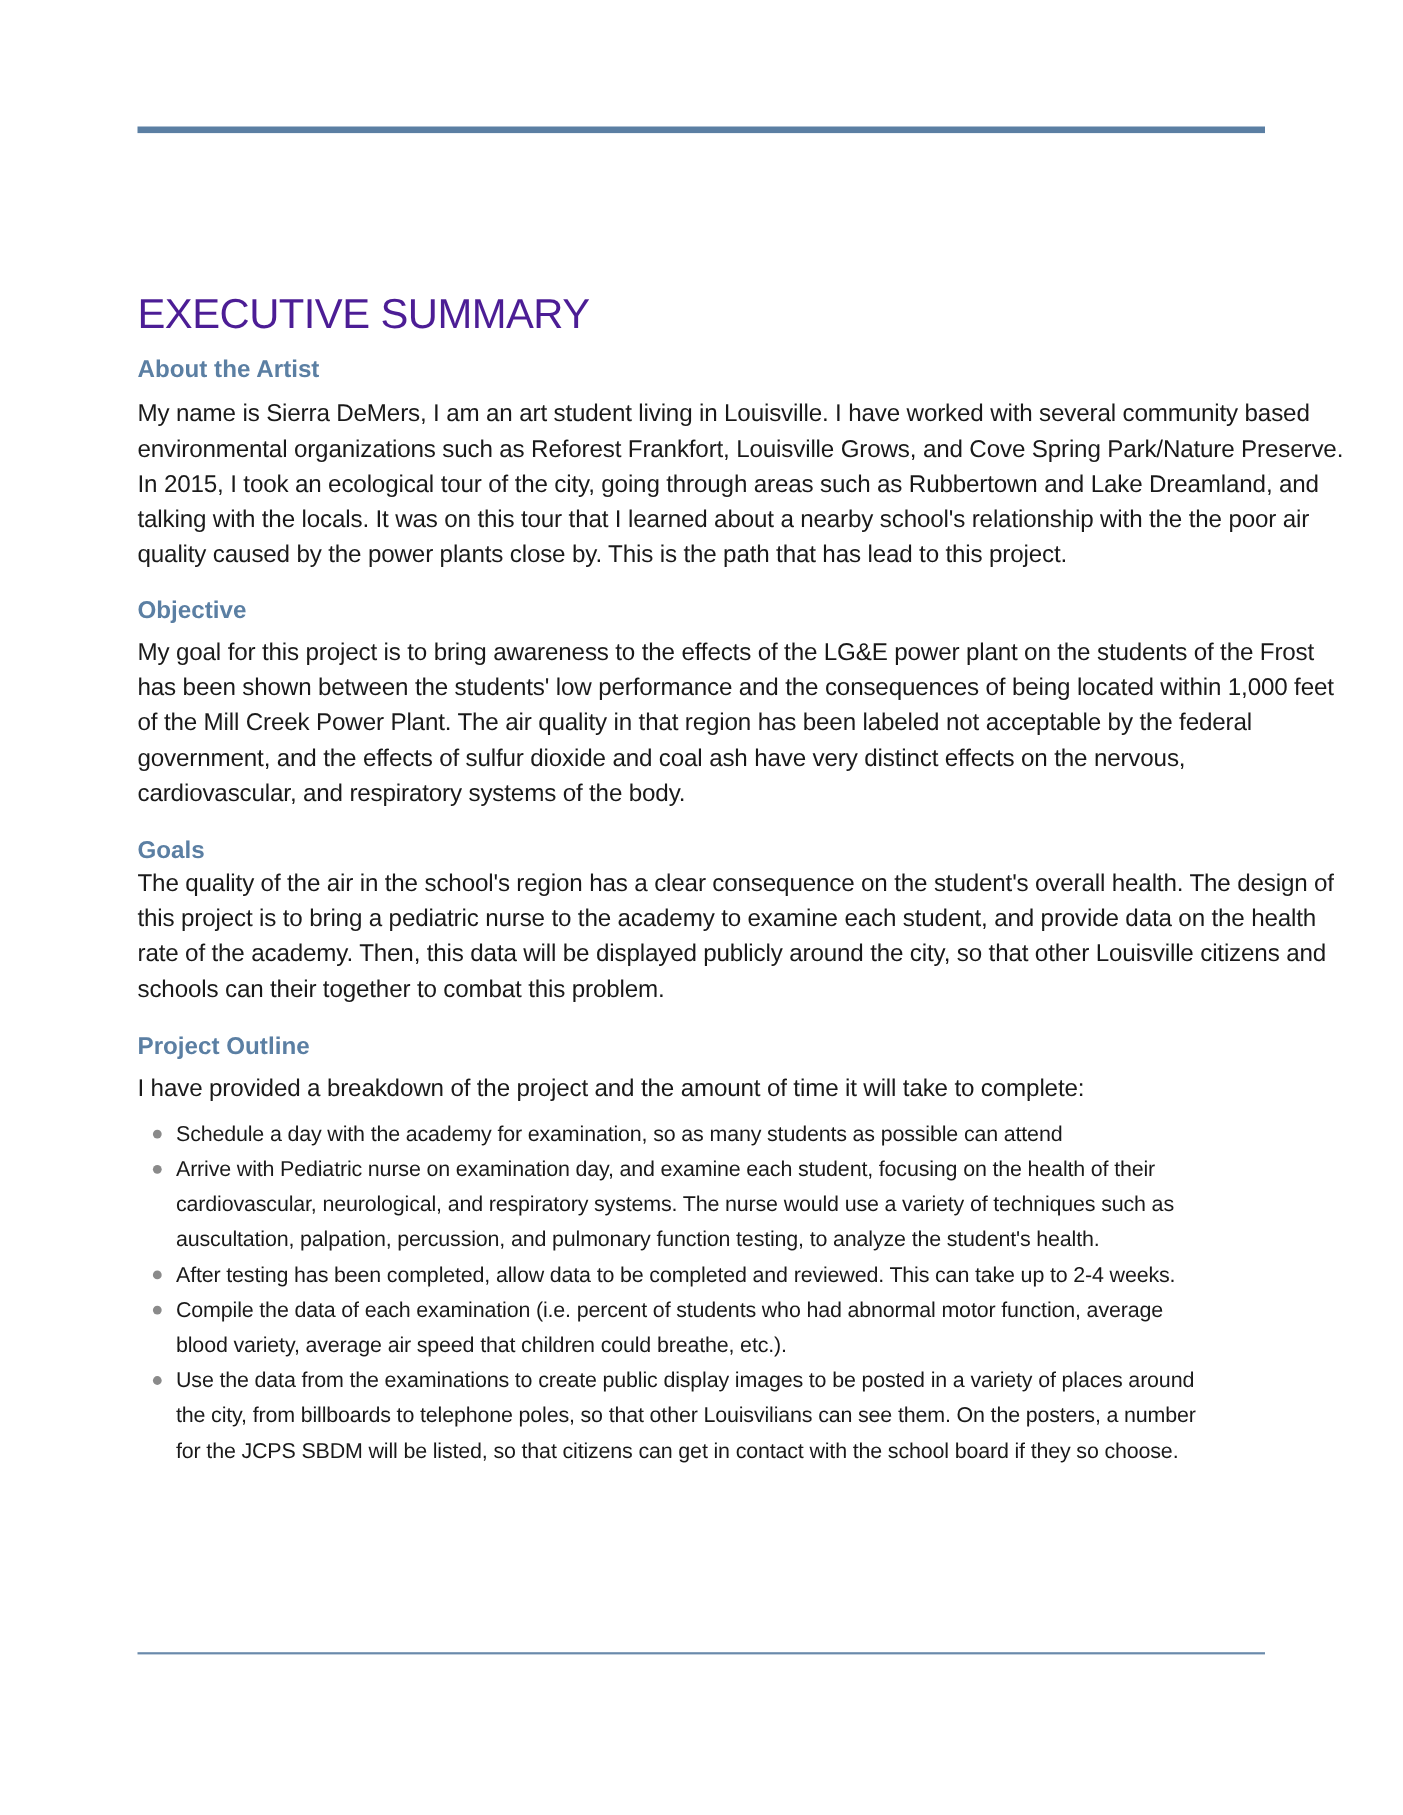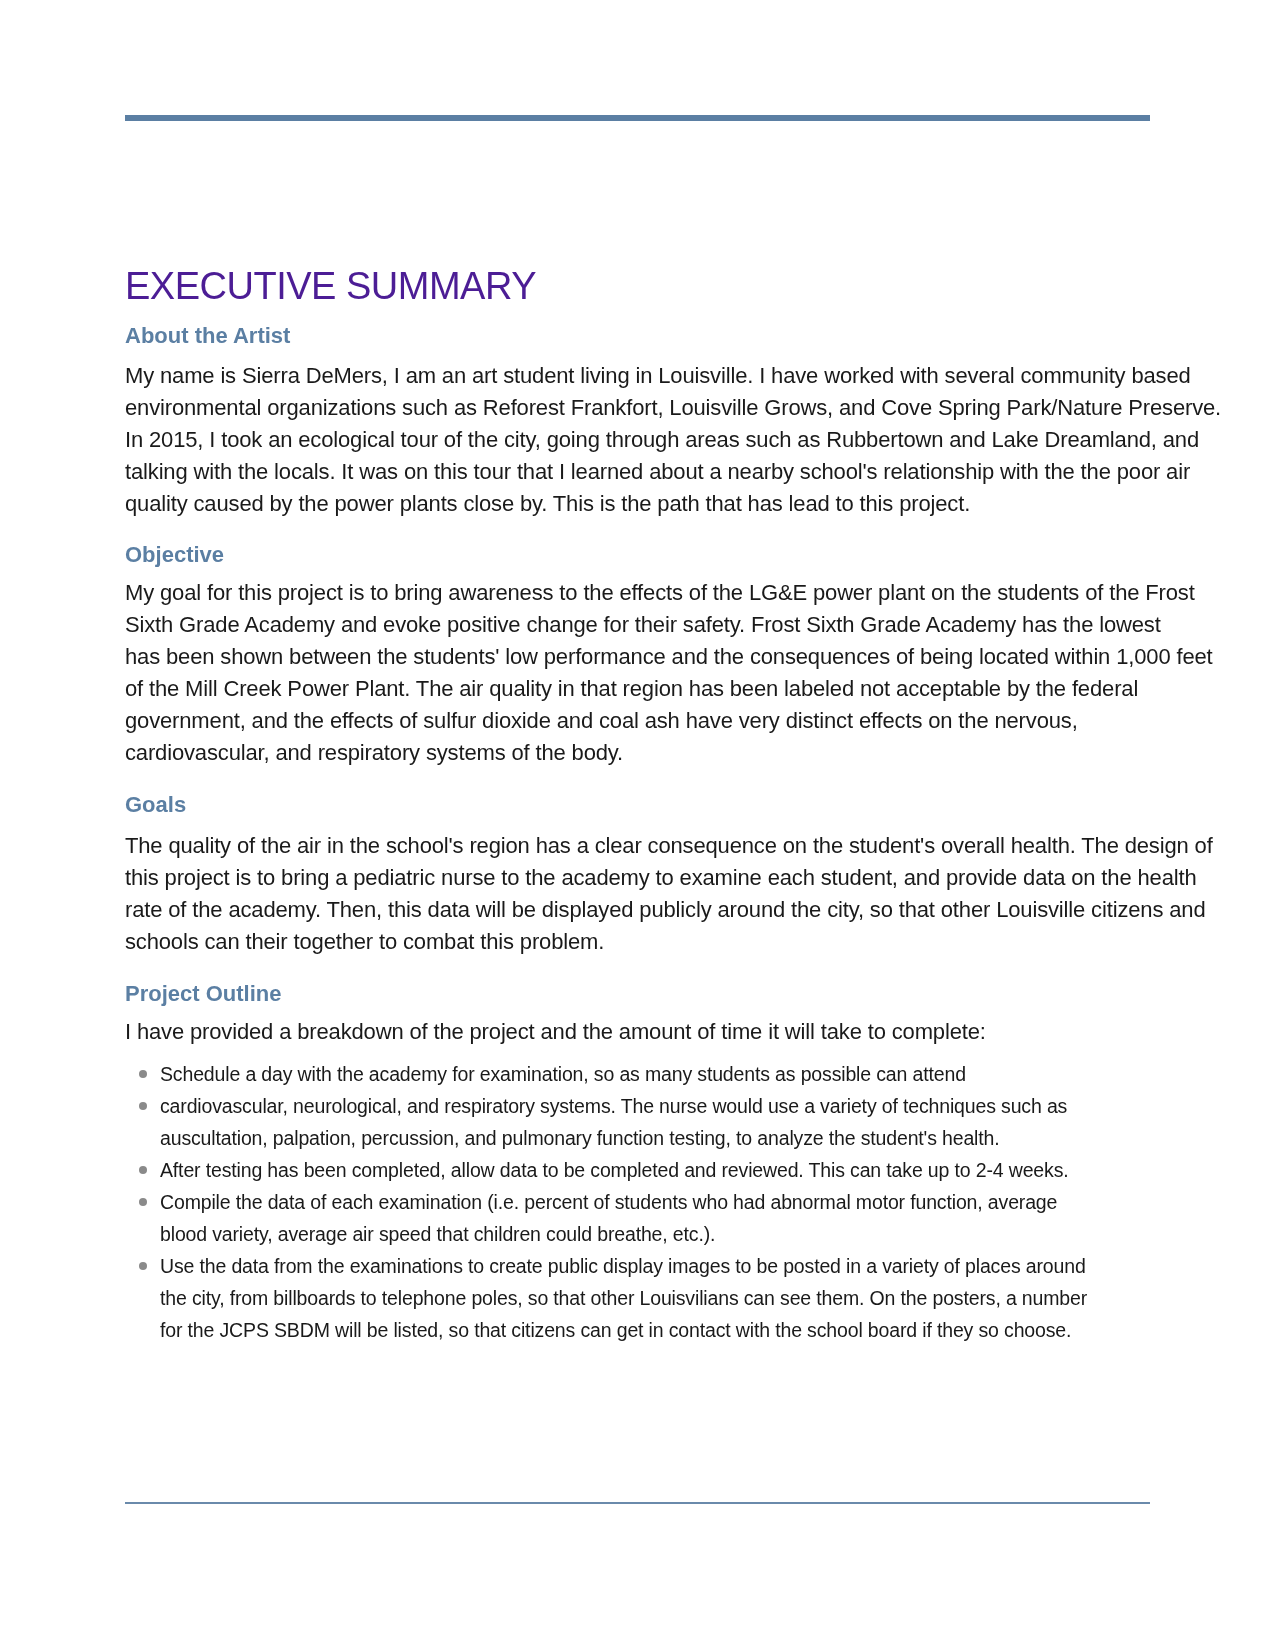--- a/index.html
+++ b/index.html
@@ -80,21 +80,21 @@
       position: absolute;
       left: 2px;
       top: 12px;
       width: 8px;
       height: 8px;
       border-radius: 50%;
       background: #8a8a8a;
     }
     #sec-about .section-heading { margin-top: 10px; margin-bottom: 10px; }
     #sec-objective .section-heading { margin-top: 21px; margin-bottom: 8px; }
-    #sec-goals .section-heading { margin-top: 22px; margin-bottom: 11px; }
+    #sec-goals .section-heading { margin-top: 22px; }
     #sec-outline .section-heading { margin-top: 22px; margin-bottom: 8px; }
     .outline-intro { margin-bottom: -2px; }
   </style>
 </head>
 <body>
 
 <div class="rule-top"></div>
 
 <div class="content">
   <h1 class="page-title">EXECUTIVE SUMMARY</h1>
@@ -107,21 +107,20 @@
       <span class="line">In 2015, I took an ecological tour of the city, going through areas such as Rubbertown and Lake Dreamland, and</span>
       <span class="line">talking with the locals. It was on this tour that I learned about a nearby school's relationship with the the poor air</span>
       <span class="line">quality caused by the power plants close by. This is the path that has lead to this project.</span>
     </p>
   </section>
 
   <section id="sec-objective">
     <h2 class="section-heading">Objective</h2>
     <p class="para">
       <span class="line">My goal for this project is to bring awareness to the effects of the LG&amp;E power plant on the students of the Frost</span>
-      <span class="line">Sixth Grade Academy and evoke positive change for their safety. Frost Sixth Grade Academy has the lowest</span>
       <span class="line">has been shown between the students' low performance and the consequences of being located within 1,000 feet</span>
       <span class="line">of the Mill Creek Power Plant. The air quality in that region has been labeled not acceptable by the federal</span>
       <span class="line">government, and the effects of sulfur dioxide and coal ash have very distinct effects on the nervous,</span>
       <span class="line">cardiovascular, and respiratory systems of the body.</span>
     </p>
   </section>
 
   <section id="sec-goals">
     <h2 class="section-heading">Goals</h2>
     <p class="para">
@@ -135,20 +134,21 @@
   <section id="sec-outline">
     <h2 class="section-heading">Project Outline</h2>
     <p class="para outline-intro">I have provided a breakdown of the project and the amount of time it will take to complete:</p>
     <ul class="bullets">
       <li class="bullet-item">
         <span class="bullet-dot"></span>
         <span class="line">Schedule a day with the academy for examination, so as many students as possible can attend</span>
       </li>
       <li class="bullet-item">
         <span class="bullet-dot"></span>
+        <span class="line">Arrive with Pediatric nurse on examination day, and examine each student, focusing on the health of their</span>
         <span class="line">cardiovascular, neurological, and respiratory systems. The nurse would use a variety of techniques such as</span>
         <span class="line">auscultation, palpation, percussion, and pulmonary function testing, to analyze the student's health.</span>
       </li>
       <li class="bullet-item">
         <span class="bullet-dot"></span>
         <span class="line">After testing has been completed, allow data to be completed and reviewed. This can take up to 2-4 weeks.</span>
       </li>
       <li class="bullet-item">
         <span class="bullet-dot"></span>
         <span class="line">Compile the data of each examination (i.e. percent of students who had abnormal motor function, average</span>

